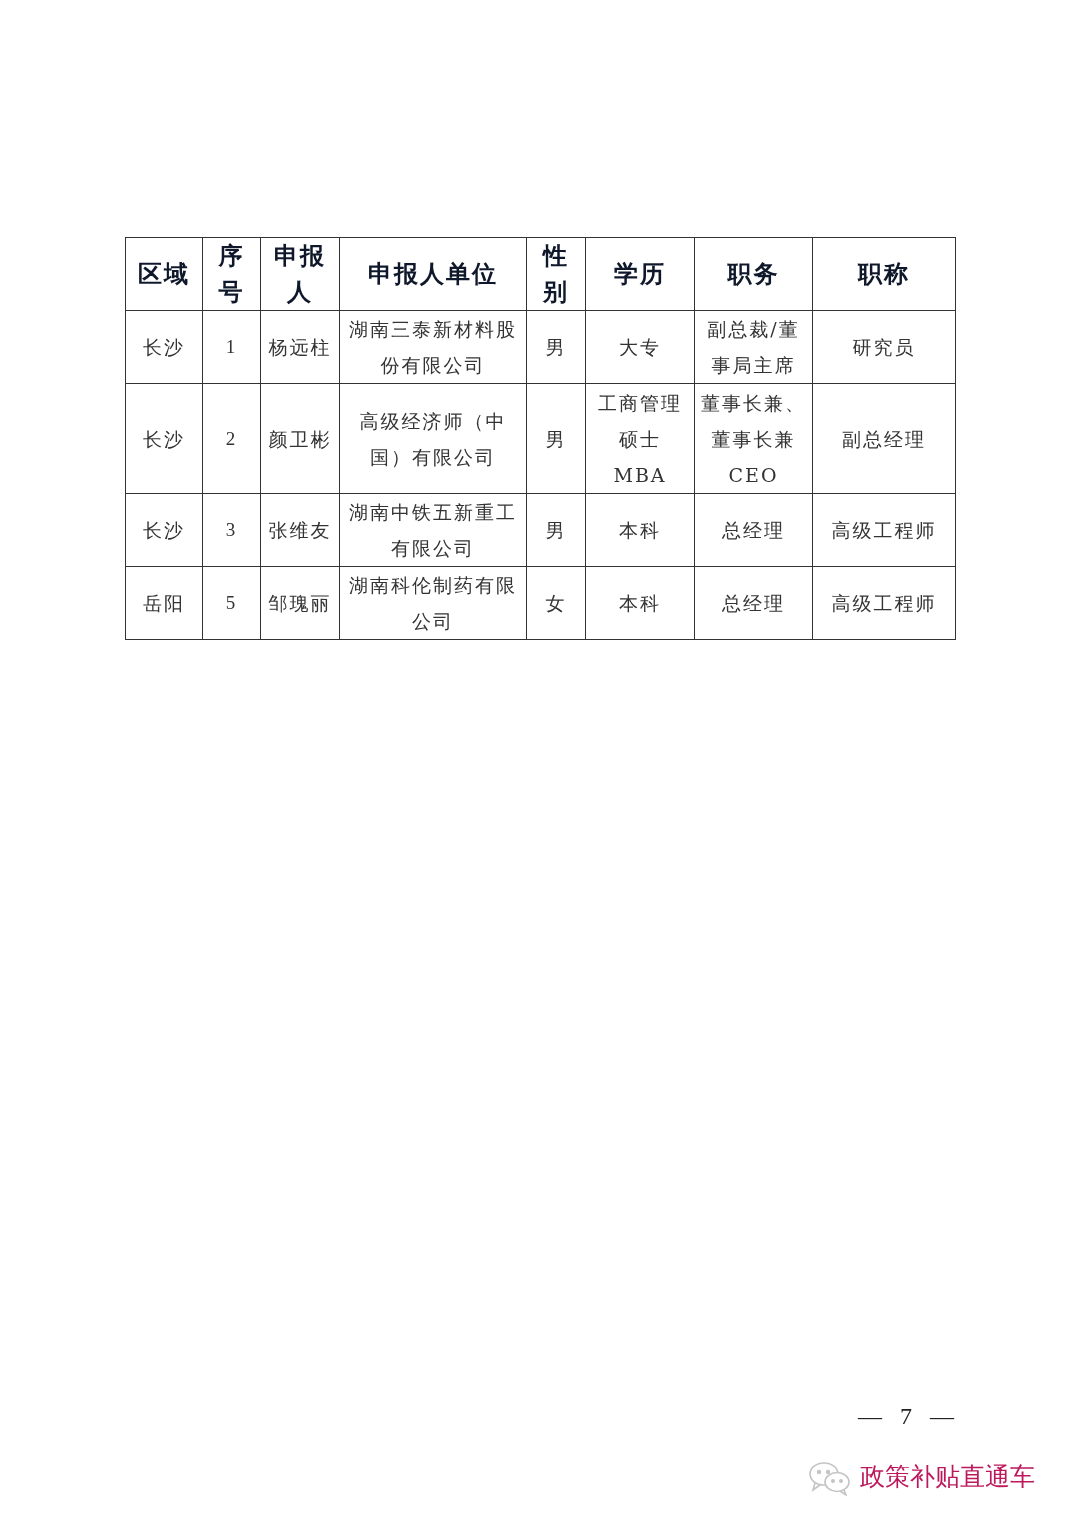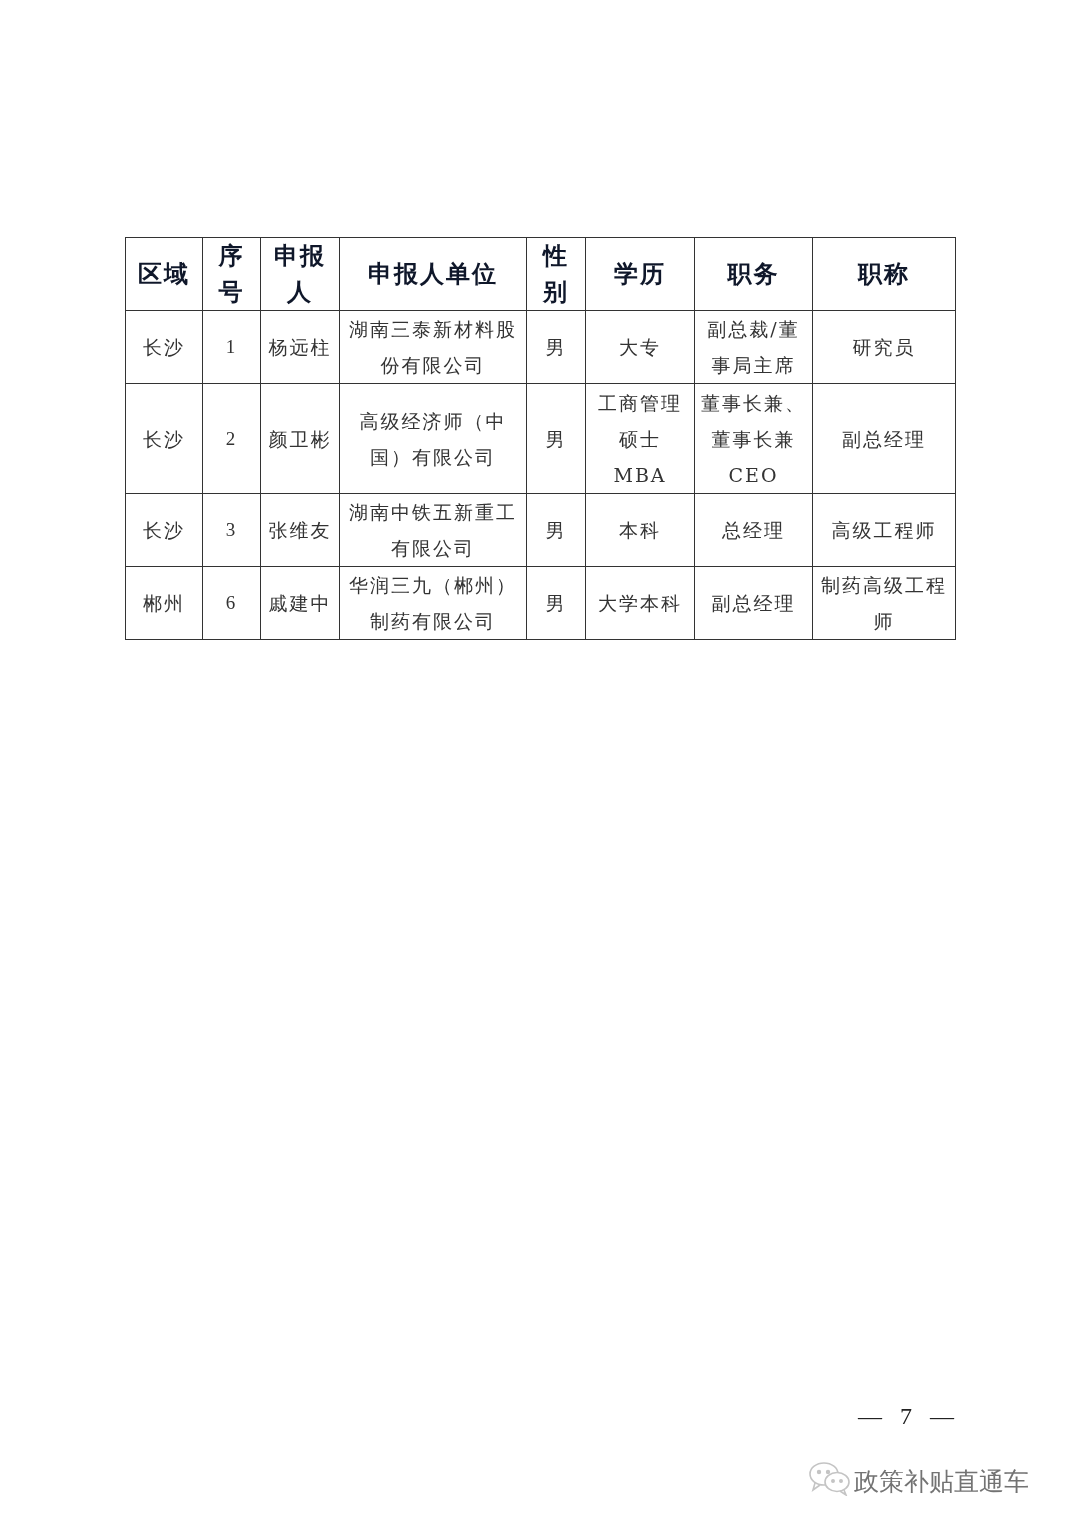--- a/index.html
+++ b/index.html
@@ -21,22 +21,22 @@
     }
     table.main th { font-weight: bold; color: #0f172a; font-size: 24px; }
     .num { font-family: "Liberation Serif", serif; font-size: 20px; letter-spacing: 0; }
     .pg {
       position: absolute; left: 858px; top: 1403px;
       font-family: "Liberation Serif", serif; font-size: 24px; color: #222;
       letter-spacing: 6px;
     }
     .wm {
       position: absolute; left: 808px; top: 1460px;
-      display: flex; align-items: center; gap: 2px;
-      color: #737373; font-family: "DejaVu Sans", sans-serif; font-size: 25px;
+      display: flex; align-items: flex-start; gap: 8px;
+      color: #be185d; font-family: "DejaVu Sans", sans-serif; font-size: 25px;
     }
     .wm svg { width: 44px; height: 36px; }
   </style>
 </head>
 <body>
 
 <table class="main">
   <colgroup>
     <col style="width:77px">
       <col style="width:58px">
@@ -83,28 +83,28 @@
     <td>长沙</td>
     <td class="num">3</td>
     <td>张维友</td>
     <td>湖南中铁五新重工有限公司</td>
     <td>男</td>
     <td>本科</td>
     <td>总经理</td>
     <td>高级工程师</td>
   </tr>
   <tr style="height:73px">
-    <td>郴州</td>
-    <td class="num">6</td>
-    <td>戚建中</td>
-    <td>华润三九（郴州）制药有限公司</td>
-    <td>男</td>
-    <td>大学本科</td>
-    <td>副总经理</td>
-    <td>制药高级工程师</td>
+    <td>岳阳</td>
+    <td class="num">5</td>
+    <td>邹瑰丽</td>
+    <td>湖南科伦制药有限公司</td>
+    <td>女</td>
+    <td>本科</td>
+    <td>总经理</td>
+    <td>高级工程师</td>
   </tr>
 </tbody>
   </table>
 
 <div class="pg">— 7 —</div>
 
 <div class="wm">
   <span>
     <svg viewBox="0 0 44 36" fill="none" stroke="#c4c4c4" stroke-width="1.6">
       <ellipse cx="16" cy="14" rx="14" ry="11"></ellipse>

